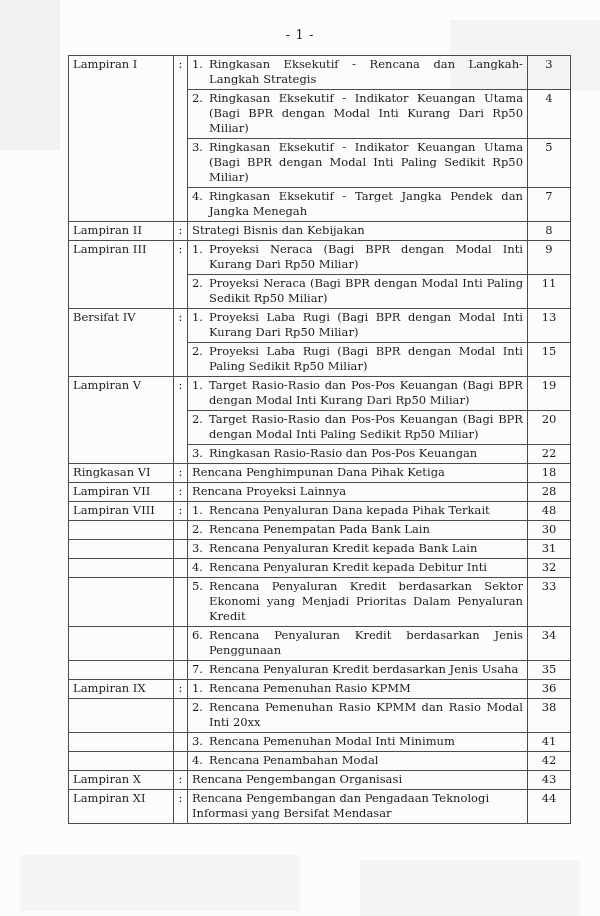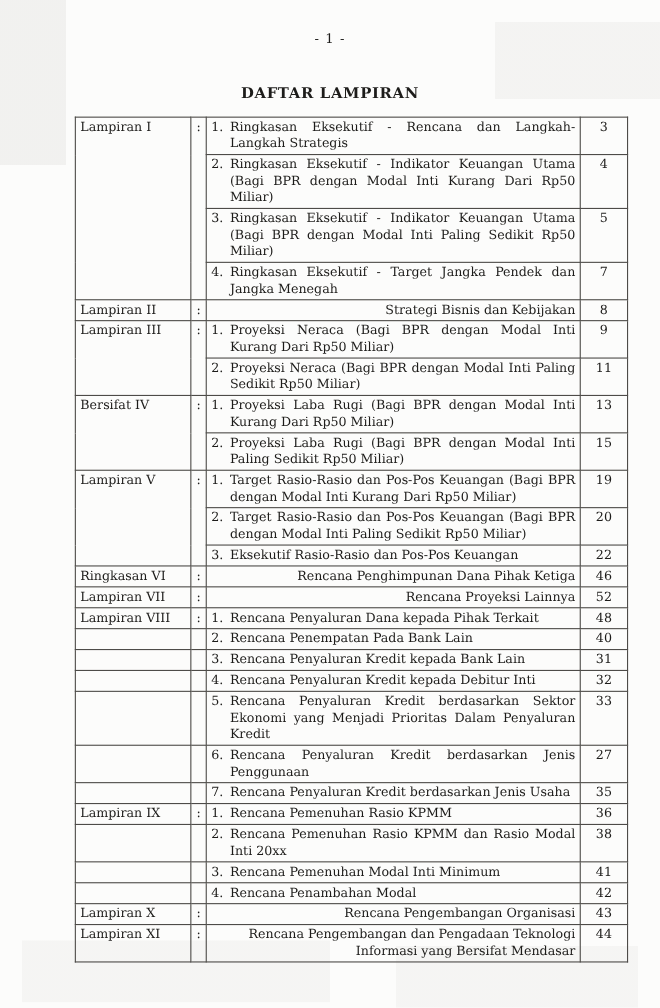--- a/index.html
+++ b/index.html
@@ -44,32 +44,31 @@
   table.lampiran td {
     border: 1px solid #4d4b48;
     vertical-align: top;
     font-size: 11.5px;
     line-height: 15px;
     padding: 1px 4px 2px 4px;
   }
   td.c-label { padding-left: 7px; }
   td.c-colon { text-align: center; padding-left: 0; padding-right: 0; }
   td.c-desc  { padding-left: 6px; padding-right: 5px; }
-  td.c-desc.plain { text-align: right; }
+  td.c-desc.plain { text-align: left; }
   td.c-page  { text-align: center; }
   .item { display: flex; }
   .item .num { flex: none; width: 17px; }
   .item .txt { flex: 1; text-align: justify; }
 </style>
 </head>
 <body>
 
 <div>
   <div class="page-number">- 1 -</div>
-  <div class="title">DAFTAR LAMPIRAN</div>
 
   <table class="lampiran">
     <colgroup>
       <col style="width:105px">
       <col style="width:14px">
       <col style="width:340px">
       <col style="width:43px">
     </colgroup>
     <tbody id="lampiran-tbody">
         <tr>
@@ -173,36 +172,36 @@
               <span class="num">2.</span>
               <div class="txt">Target Rasio-Rasio dan Pos-Pos Keuangan (Bagi BPR dengan Modal Inti Paling Sedikit Rp50 Miliar)</div>
             </div>
           </td>
           <td class="c-page">20</td>
         </tr>
         <tr>
           <td class="c-desc">
             <div class="item">
               <span class="num">3.</span>
-              <div class="txt">Eksekutif Rasio-Rasio dan Pos-Pos Keuangan</div>
+              <div class="txt">Ringkasan Rasio-Rasio dan Pos-Pos Keuangan</div>
             </div>
           </td>
           <td class="c-page">22</td>
         </tr>
         <tr>
           <td class="c-label">Ringkasan VI</td>
           <td class="c-colon">:</td>
           <td class="c-desc plain">Rencana Penghimpunan Dana Pihak Ketiga</td>
-          <td class="c-page">46</td>
+          <td class="c-page">18</td>
         </tr>
         <tr>
           <td class="c-label">Lampiran VII</td>
           <td class="c-colon">:</td>
           <td class="c-desc plain">Rencana Proyeksi Lainnya</td>
-          <td class="c-page">52</td>
+          <td class="c-page">28</td>
         </tr>
         <tr>
           <td class="c-label">Lampiran VIII</td>
           <td class="c-colon">:</td>
           <td class="c-desc">
             <div class="item">
               <span class="num">1.</span>
               <div class="txt">Rencana Penyaluran Dana kepada Pihak Terkait</div>
             </div>
           </td>
@@ -210,21 +209,21 @@
         </tr>
         <tr>
           <td class="c-label"></td>
           <td class="c-colon"></td>
           <td class="c-desc">
             <div class="item">
               <span class="num">2.</span>
               <div class="txt">Rencana Penempatan Pada Bank Lain</div>
             </div>
           </td>
-          <td class="c-page">40</td>
+          <td class="c-page">30</td>
         </tr>
         <tr>
           <td class="c-label"></td>
           <td class="c-colon"></td>
           <td class="c-desc">
             <div class="item">
               <span class="num">3.</span>
               <div class="txt">Rencana Penyaluran Kredit kepada Bank Lain</div>
             </div>
           </td>
@@ -254,21 +253,21 @@
         </tr>
         <tr>
           <td class="c-label"></td>
           <td class="c-colon"></td>
           <td class="c-desc">
             <div class="item">
               <span class="num">6.</span>
               <div class="txt">Rencana Penyaluran Kredit berdasarkan Jenis Penggunaan</div>
             </div>
           </td>
-          <td class="c-page">27</td>
+          <td class="c-page">34</td>
         </tr>
         <tr>
           <td class="c-label"></td>
           <td class="c-colon"></td>
           <td class="c-desc">
             <div class="item">
               <span class="num">7.</span>
               <div class="txt">Rencana Penyaluran Kredit berdasarkan Jenis Usaha</div>
             </div>
           </td>

